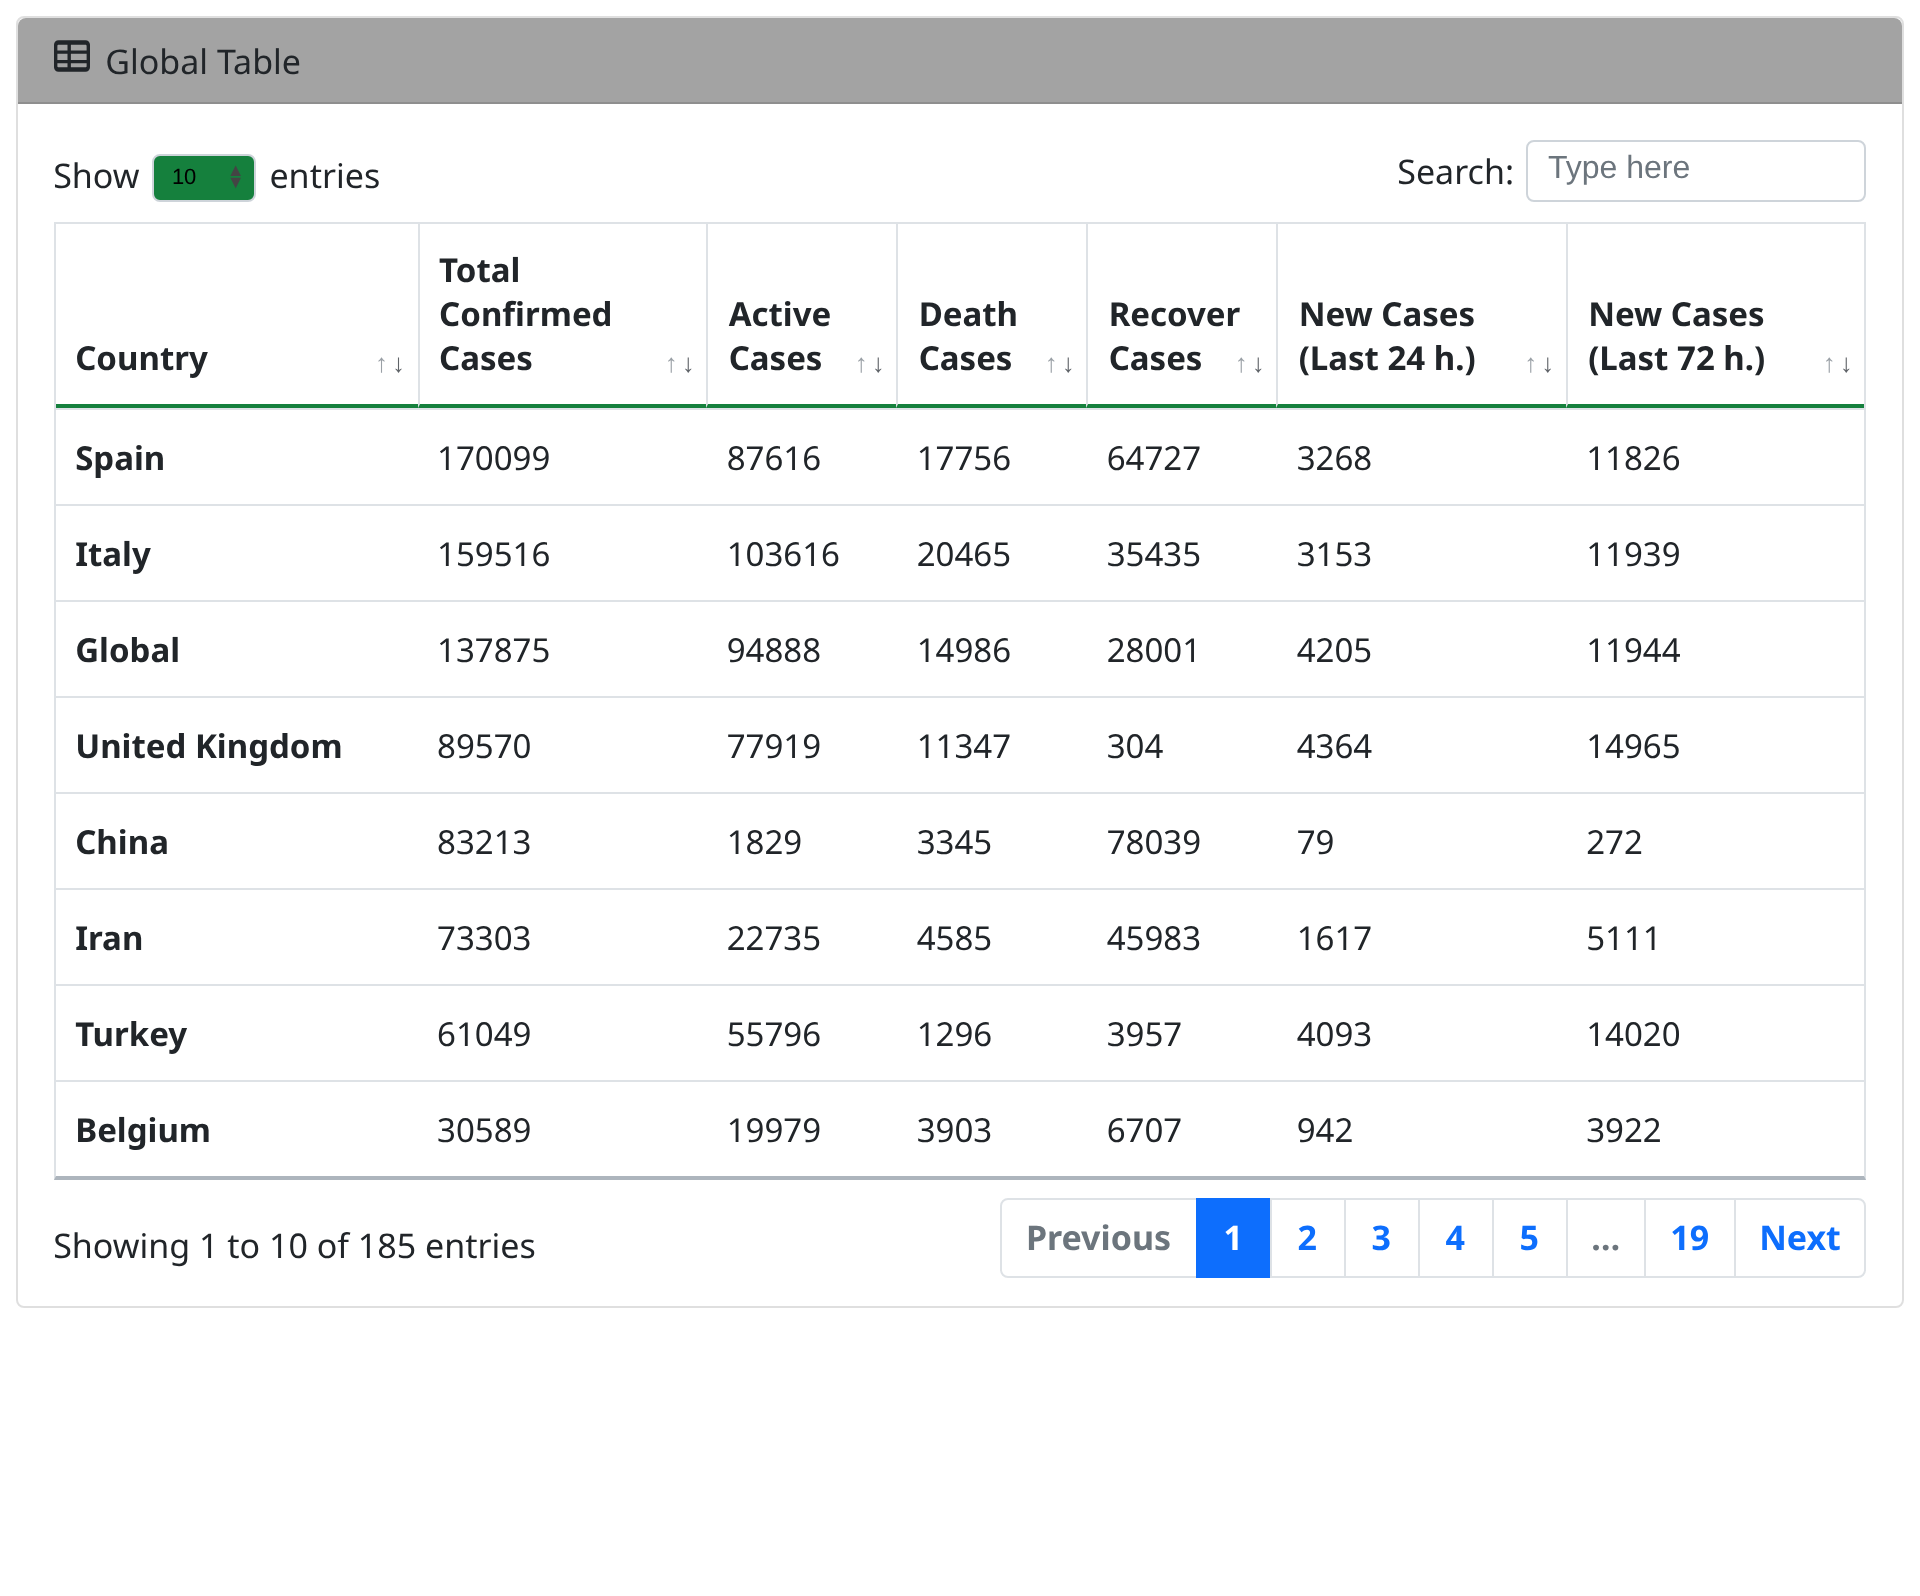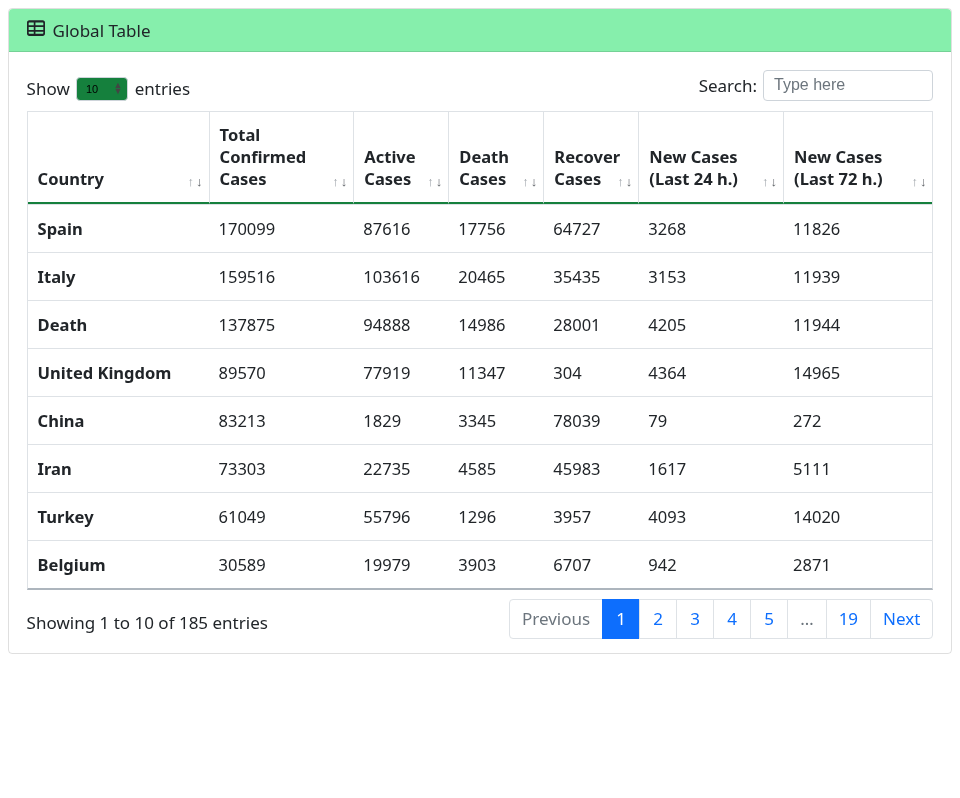--- a/index.html
+++ b/index.html
@@ -10,21 +10,21 @@
       padding: 8px;
       font-size: 16px;
     }
     .card {
       border: 1px solid rgba(0,0,0,.125);
       border-radius: .25rem;
       width: 944px;
       margin: 0 auto;
     }
     .card-header {
-      background: #86efac;
+      background: #a3a3a3;
       border-bottom: 1px solid rgba(0,0,0,.125);
       padding: .6rem 1.1rem;
       display: flex;
       align-items: center;
       gap: .5rem;
       font-size: 17px;
       border-radius: .25rem .25rem 0 0;
     }
     .card-header svg { width: 18px; height: 18px; flex-shrink: 0; }
     .card-body { padding: 1.1rem 1.1rem .9rem; }
@@ -112,20 +112,21 @@
       min-width: 38px;
       text-align: center;
       font-size: 17px;
     }
     .pagination li a, .pagination li span {
       display: block;
       padding: .45rem .75rem;
       color: #0d6efd;
       text-decoration: none;
       cursor: pointer;
+      font-weight: bold;
     }
     .pagination li.disabled a, .pagination li.disabled span { color:#6c757d; cursor:default; }
     .pagination li.active a { background:#0d6efd; color:#fff; border-color:#0d6efd; }
     .pagination li.active { border-color:#0d6efd; }
     .pagination li:first-child { border-radius:.25rem 0 0 .25rem; }
     .pagination li:last-child { border-radius:0 .25rem .25rem 0; }
     .info-text { padding-top:.5rem; }
   </style>
 </head>
 <body>
@@ -204,21 +205,21 @@
           <tr>
             <td>Italy</td>
             <td>159516</td>
             <td>103616</td>
             <td>20465</td>
             <td>35435</td>
             <td>3153</td>
             <td>11939</td>
           </tr>
           <tr>
-            <td>Death</td>
+            <td>Global</td>
             <td>137875</td>
             <td>94888</td>
             <td>14986</td>
             <td>28001</td>
             <td>4205</td>
             <td>11944</td>
           </tr>
           <tr>
             <td>United Kingdom</td>
             <td>89570</td>
@@ -255,21 +256,21 @@
             <td>4093</td>
             <td>14020</td>
           </tr>
           <tr>
             <td>Belgium</td>
             <td>30589</td>
             <td>19979</td>
             <td>3903</td>
             <td>6707</td>
             <td>942</td>
-            <td>2871</td>
+            <td>3922</td>
           </tr>
         </tbody>
     </table>
 
     <div class="footer-row">
       <div class="info-text">Showing 1 to 10 of 185 entries</div>
       <ul class="pagination">
           <li class="disabled">
             <a>Previous</a>
           </li>

